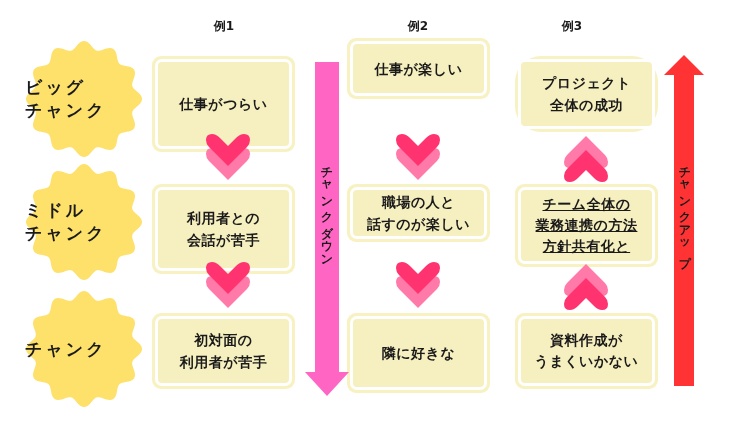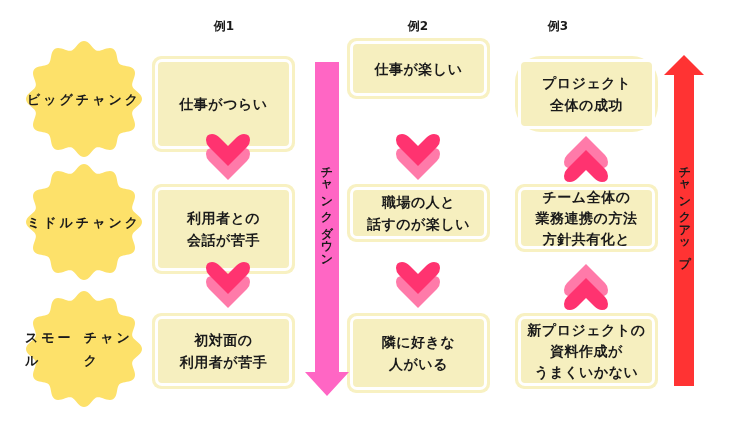--- a/index.html
+++ b/index.html
@@ -3,38 +3,38 @@
 <meta charset="utf-8">
 <style>
   html, body { margin: 0; padding: 0; background: #ffffff; }
   body { width: 750px; height: 422px; position: relative; overflow: hidden;
          font-family: "DejaVu Sans", "Liberation Sans", sans-serif; color: #1a1a1a; }
   .col-header { position: absolute; top: 18px; font-size: 12px; font-weight: bold;
                 text-align: center; width: 60px; }
   .badge { position: absolute; width: 118px; height: 118px; }
   .badge svg { position: absolute; left: 0; top: 0; width: 118px; height: 118px; }
   .badge .label { position: absolute; left: 0; top: 0; width: 118px; height: 118px;
-                  display: flex; flex-direction: row; justify-content: center; align-items: center;
-                  font-size: 13px; font-weight: bold; letter-spacing: 3px; line-height: 23px; }
+                  display: flex; flex-direction: column; justify-content: center; align-items: flex-start;
+                  font-size: 17px; font-weight: bold; letter-spacing: 3px; line-height: 23px; }
   .box { position: absolute; width: 143px; box-sizing: border-box;
          background: #f8f1c2; border-radius: 9px; padding: 3px; }
   .box .inner { width: 100%; height: 100%; box-sizing: border-box;
                 border: 3px solid #ffffff; border-radius: 7px; background: #f6efbf;
                 display: flex; flex-direction: column; justify-content: center; align-items: center;
                 font-size: 14px; font-weight: bold; line-height: 22px; text-align: center; letter-spacing: 0.5px; }
   .chev { position: absolute; width: 52px; height: 48px; }
   .arrow-label { position: absolute; writing-mode: vertical-rl; font-size: 12px; font-weight: bold;
                  letter-spacing: 1px; color: #1a1a1a; }
 </style>
 </head>
 <body>
 
 <div class="col-header" style="left:194px;">例1</div>
 <div class="col-header" style="left:388px;">例2</div>
-<div class="col-header" style="left:528px;">例3</div>
+<div class="col-header" style="left:542px;">例3</div>
 
 <div class="badge" style="left:25px; top:40px;">
   <svg viewBox="0 0 118 118">
       <path class="scallop" d="M117.00,59.00L116.78,60.51L116.16,62.00L115.18,63.42L113.93,64.77L112.54,66.05L111.11,67.25L109.78,68.41L108.65,69.55L107.81,70.72L107.30,71.94L107.13,73.26L107.28,74.69L107.69,76.24L108.26,77.91L108.89,79.66L109.46,81.47L109.86,83.26L110.00,84.98L109.80,86.58L109.23,88.00L108.29,89.20L107.00,90.17L105.44,90.92L103.69,91.47L101.84,91.87L100.01,92.21L98.27,92.54L96.72,92.97L95.41,93.55L94.36,94.36L93.55,95.41L92.97,96.72L92.54,98.27L92.21,100.01L91.87,101.84L91.47,103.69L90.92,105.44L90.17,107.00L89.20,108.29L88.00,109.23L86.58,109.80L84.98,110.00L83.26,109.86L81.47,109.46L79.66,108.89L77.91,108.26L76.24,107.69L74.69,107.28L73.26,107.13L71.94,107.30L70.72,107.81L69.55,108.65L68.41,109.78L67.25,111.11L66.05,112.54L64.77,113.93L63.42,115.18L62.00,116.16L60.51,116.78L59.00,117.00L57.49,116.78L56.00,116.16L54.58,115.18L53.23,113.93L51.95,112.54L50.75,111.11L49.59,109.78L48.45,108.65L47.28,107.81L46.06,107.30L44.74,107.13L43.31,107.28L41.76,107.69L40.09,108.26L38.34,108.89L36.53,109.46L34.74,109.86L33.02,110.00L31.42,109.80L30.00,109.23L28.80,108.29L27.83,107.00L27.08,105.44L26.53,103.69L26.13,101.84L25.79,100.01L25.46,98.27L25.03,96.72L24.45,95.41L23.64,94.36L22.59,93.55L21.28,92.97L19.73,92.54L17.99,92.21L16.16,91.87L14.31,91.47L12.56,90.92L11.00,90.17L9.71,89.20L8.77,88.00L8.20,86.58L8.00,84.98L8.14,83.26L8.54,81.47L9.11,79.66L9.74,77.91L10.31,76.24L10.72,74.69L10.87,73.26L10.70,71.94L10.19,70.72L9.35,69.55L8.22,68.41L6.89,67.25L5.46,66.05L4.07,64.77L2.82,63.42L1.84,62.00L1.22,60.51L1.00,59.00L1.22,57.49L1.84,56.00L2.82,54.58L4.07,53.23L5.46,51.95L6.89,50.75L8.22,49.59L9.35,48.45L10.19,47.28L10.70,46.06L10.87,44.74L10.72,43.31L10.31,41.76L9.74,40.09L9.11,38.34L8.54,36.53L8.14,34.74L8.00,33.02L8.20,31.42L8.77,30.00L9.71,28.80L11.00,27.83L12.56,27.08L14.31,26.53L16.16,26.13L17.99,25.79L19.73,25.46L21.28,25.03L22.59,24.45L23.64,23.64L24.45,22.59L25.03,21.28L25.46,19.73L25.79,17.99L26.13,16.16L26.53,14.31L27.08,12.56L27.83,11.00L28.80,9.71L30.00,8.77L31.42,8.20L33.02,8.00L34.74,8.14L36.53,8.54L38.34,9.11L40.09,9.74L41.76,10.31L43.31,10.72L44.74,10.87L46.06,10.70L47.28,10.19L48.45,9.35L49.59,8.22L50.75,6.89L51.95,5.46L53.23,4.07L54.58,2.82L56.00,1.84L57.49,1.22L59.00,1.00L60.51,1.22L62.00,1.84L63.42,2.82L64.77,4.07L66.05,5.46L67.25,6.89L68.41,8.22L69.55,9.35L70.72,10.19L71.94,10.70L73.26,10.87L74.69,10.72L76.24,10.31L77.91,9.74L79.66,9.11L81.47,8.54L83.26,8.14L84.98,8.00L86.58,8.20L88.00,8.77L89.20,9.71L90.17,11.00L90.92,12.56L91.47,14.31L91.87,16.16L92.21,17.99L92.54,19.73L92.97,21.28L93.55,22.59L94.36,23.64L95.41,24.45L96.72,25.03L98.27,25.46L100.01,25.79L101.84,26.13L103.69,26.53L105.44,27.08L107.00,27.83L108.29,28.80L109.23,30.00L109.80,31.42L110.00,33.02L109.86,34.74L109.46,36.53L108.89,38.34L108.26,40.09L107.69,41.76L107.28,43.31L107.13,44.74L107.30,46.06L107.81,47.28L108.65,48.45L109.78,49.59L111.11,50.75L112.54,51.95L113.93,53.23L115.18,54.58L116.16,56.00L116.78,57.49L117.00,59.00Z" fill="#fde16a"></path>
     </svg>
   <div class="label">
     <span>ビッグ</span>
     <span>チャンク</span>
   </div>
 </div>
@@ -45,21 +45,20 @@
   <div class="label">
     <span>ミドル</span>
     <span>チャンク</span>
   </div>
 </div>
 <div class="badge" style="left:25px; top:290px;">
   <svg viewBox="0 0 118 118">
       <path class="scallop" d="M117.00,59.00L116.78,60.51L116.16,62.00L115.18,63.42L113.93,64.77L112.54,66.05L111.11,67.25L109.78,68.41L108.65,69.55L107.81,70.72L107.30,71.94L107.13,73.26L107.28,74.69L107.69,76.24L108.26,77.91L108.89,79.66L109.46,81.47L109.86,83.26L110.00,84.98L109.80,86.58L109.23,88.00L108.29,89.20L107.00,90.17L105.44,90.92L103.69,91.47L101.84,91.87L100.01,92.21L98.27,92.54L96.72,92.97L95.41,93.55L94.36,94.36L93.55,95.41L92.97,96.72L92.54,98.27L92.21,100.01L91.87,101.84L91.47,103.69L90.92,105.44L90.17,107.00L89.20,108.29L88.00,109.23L86.58,109.80L84.98,110.00L83.26,109.86L81.47,109.46L79.66,108.89L77.91,108.26L76.24,107.69L74.69,107.28L73.26,107.13L71.94,107.30L70.72,107.81L69.55,108.65L68.41,109.78L67.25,111.11L66.05,112.54L64.77,113.93L63.42,115.18L62.00,116.16L60.51,116.78L59.00,117.00L57.49,116.78L56.00,116.16L54.58,115.18L53.23,113.93L51.95,112.54L50.75,111.11L49.59,109.78L48.45,108.65L47.28,107.81L46.06,107.30L44.74,107.13L43.31,107.28L41.76,107.69L40.09,108.26L38.34,108.89L36.53,109.46L34.74,109.86L33.02,110.00L31.42,109.80L30.00,109.23L28.80,108.29L27.83,107.00L27.08,105.44L26.53,103.69L26.13,101.84L25.79,100.01L25.46,98.27L25.03,96.72L24.45,95.41L23.64,94.36L22.59,93.55L21.28,92.97L19.73,92.54L17.99,92.21L16.16,91.87L14.31,91.47L12.56,90.92L11.00,90.17L9.71,89.20L8.77,88.00L8.20,86.58L8.00,84.98L8.14,83.26L8.54,81.47L9.11,79.66L9.74,77.91L10.31,76.24L10.72,74.69L10.87,73.26L10.70,71.94L10.19,70.72L9.35,69.55L8.22,68.41L6.89,67.25L5.46,66.05L4.07,64.77L2.82,63.42L1.84,62.00L1.22,60.51L1.00,59.00L1.22,57.49L1.84,56.00L2.82,54.58L4.07,53.23L5.46,51.95L6.89,50.75L8.22,49.59L9.35,48.45L10.19,47.28L10.70,46.06L10.87,44.74L10.72,43.31L10.31,41.76L9.74,40.09L9.11,38.34L8.54,36.53L8.14,34.74L8.00,33.02L8.20,31.42L8.77,30.00L9.71,28.80L11.00,27.83L12.56,27.08L14.31,26.53L16.16,26.13L17.99,25.79L19.73,25.46L21.28,25.03L22.59,24.45L23.64,23.64L24.45,22.59L25.03,21.28L25.46,19.73L25.79,17.99L26.13,16.16L26.53,14.31L27.08,12.56L27.83,11.00L28.80,9.71L30.00,8.77L31.42,8.20L33.02,8.00L34.74,8.14L36.53,8.54L38.34,9.11L40.09,9.74L41.76,10.31L43.31,10.72L44.74,10.87L46.06,10.70L47.28,10.19L48.45,9.35L49.59,8.22L50.75,6.89L51.95,5.46L53.23,4.07L54.58,2.82L56.00,1.84L57.49,1.22L59.00,1.00L60.51,1.22L62.00,1.84L63.42,2.82L64.77,4.07L66.05,5.46L67.25,6.89L68.41,8.22L69.55,9.35L70.72,10.19L71.94,10.70L73.26,10.87L74.69,10.72L76.24,10.31L77.91,9.74L79.66,9.11L81.47,8.54L83.26,8.14L84.98,8.00L86.58,8.20L88.00,8.77L89.20,9.71L90.17,11.00L90.92,12.56L91.47,14.31L91.87,16.16L92.21,17.99L92.54,19.73L92.97,21.28L93.55,22.59L94.36,23.64L95.41,24.45L96.72,25.03L98.27,25.46L100.01,25.79L101.84,26.13L103.69,26.53L105.44,27.08L107.00,27.83L108.29,28.80L109.23,30.00L109.80,31.42L110.00,33.02L109.86,34.74L109.46,36.53L108.89,38.34L108.26,40.09L107.69,41.76L107.28,43.31L107.13,44.74L107.30,46.06L107.81,47.28L108.65,48.45L109.78,49.59L111.11,50.75L112.54,51.95L113.93,53.23L115.18,54.58L116.16,56.00L116.78,57.49L117.00,59.00Z" fill="#fde16a"></path>
     </svg>
   <div class="label">
-    <span>スモール</span>
     <span>チャンク</span>
   </div>
 </div>
 
 <div class="box" style="left:152px; top:56px; height:96px;">
   <div class="inner">
       <span>仕事がつらい</span>
     </div>
 </div>
 <div class="box" style="left:152px; top:184px; height:90px;">
@@ -82,40 +81,38 @@
 </div>
 <div class="box" style="left:347px; top:184px; height:58px;">
   <div class="inner">
     <span>職場の人と</span>
     <span>話すのが楽しい</span>
   </div>
 </div>
 <div class="box" style="left:347px; top:313px; height:80px;">
   <div class="inner">
     <span>隣に好きな</span>
-    <span>人がいる</span>
   </div>
 </div>
 
 <div class="box" style="left:515px; top:56px; height:76px;border-radius:26px;">
   <div class="inner">
     <span>プロジェクト</span>
     <span>全体の成功</span>
   </div>
 </div>
-<div class="box" style="left:515px; top:184px; height:68px;">
+<div class="box" style="left:515px; top:184px; height:83px;text-decoration:underline;">
   <div class="inner" style="line-height:21px;">
     <span>チーム全体の</span>
     <span>業務連携の方法</span>
     <span>方針共有化と</span>
   </div>
 </div>
 <div class="box" style="left:515px; top:313px; height:76px;">
   <div class="inner" style="line-height:21px;">
-    <span>新プロジェクトの</span>
     <span>資料作成が</span>
     <span>うまくいかない</span>
   </div>
 </div>
 
 <svg class="chev" style="left:202px; top:134px;" viewBox="0 0 52 48">
     <path class="c-light" d="M4,20 Q4,14 10,14 Q14,14 18,18 L26,26 L34,18 Q38,14 42,14 Q48,14 48,20 Q48,24 45,27 L26,46 L7,27 Q4,24 4,20 Z" fill="#ff7aa9"></path>
     <path class="c-dark" d="M4,6 Q4,0 10,0 Q14,0 18,4 L26,12 L34,4 Q38,0 42,0 Q48,0 48,6 Q48,10 45,13 L26,32 L7,13 Q4,10 4,6 Z" fill="#ff3370"></path>
   </svg>
 <svg class="chev" style="left:202px; top:262px;" viewBox="0 0 52 48">

